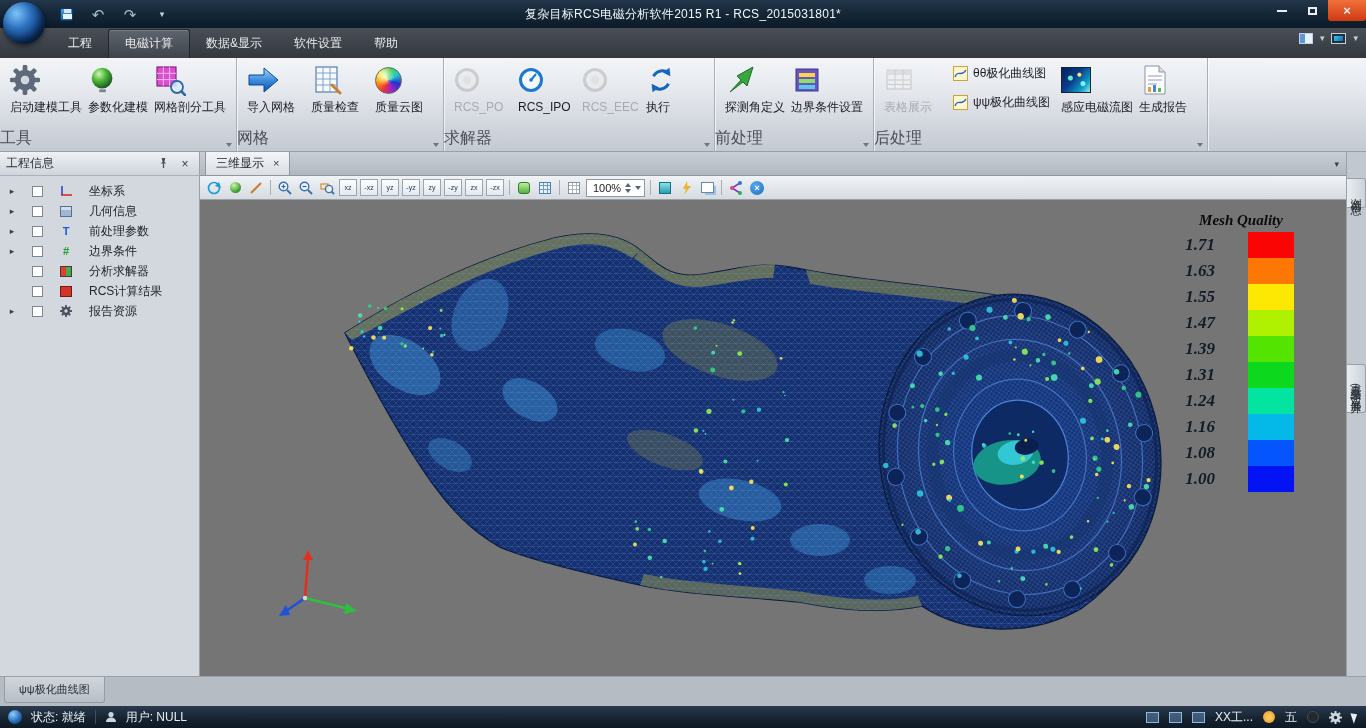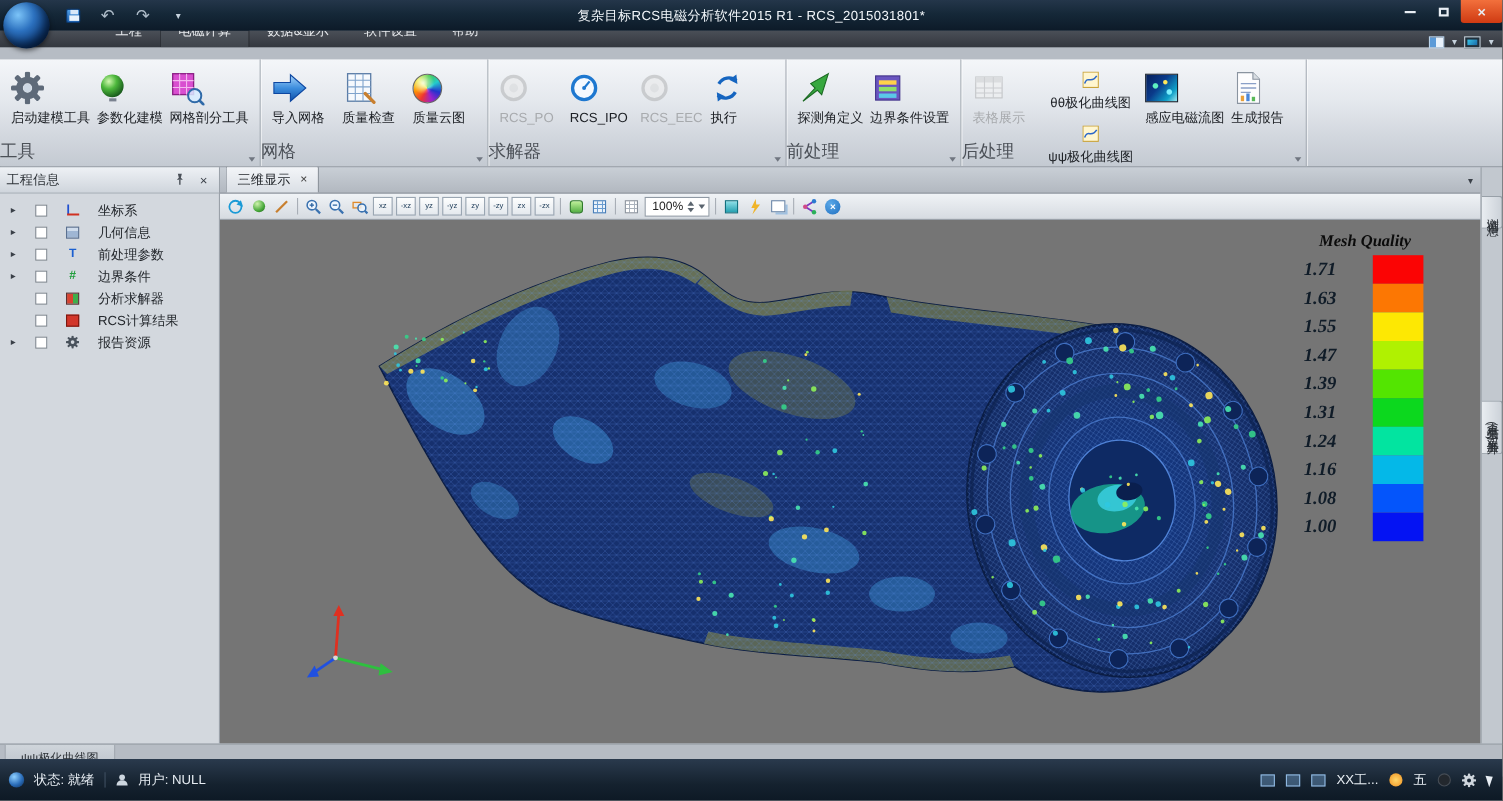--- a/index.html
+++ b/index.html
@@ -21,21 +21,21 @@
   .caret-txt{font-size:9px;color:#c6d2dd;line-height:1;}
   .title-text{position:absolute;left:200px;right:200px;text-align:center;font-size:12px;color:#f2f6fa;letter-spacing:.3px;white-space:nowrap;overflow:hidden;}
   .win-controls{position:absolute;right:0;top:0;height:24px;display:flex;z-index:50;}
   .win-btn{width:31px;height:21px;display:flex;align-items:center;justify-content:center;color:#e8eef4;}
   .glyph-min{width:10px;height:2px;background:#e8eef4;}
   .glyph-max{width:9px;height:8px;border:2px solid #e8eef4;}
   .win-btn.close{width:38px;background:linear-gradient(#f2703c,#cf3a12);border-radius:0 0 3px 3px;font-weight:bold;}
   .x-glyph{font-size:13px;line-height:1;font-weight:bold;}
 
   
-  .menubar{position:absolute;top:28px;left:0;right:0;height:15px;background:linear-gradient(#4a4f57,#33373e);display:flex;align-items:flex-end;padding-left:89px;color:#e8eaed;z-index:20;}
+  .menubar{position:absolute;top:28px;left:0;right:0;height:30px;background:linear-gradient(#4a4f57,#33373e);display:flex;align-items:flex-end;padding-left:52px;color:#e8eaed;z-index:20;}
   .menu-tab{padding:5px 16px 6px;font-size:12px;}
   .menu-tab.active{background:linear-gradient(#5e646d,#3f444b);border:1px solid #23262b;border-bottom:none;border-radius:3px 3px 0 0;box-shadow:inset 0 1px 0 rgba(255,255,255,.18);}
   .menu-right{position:absolute;right:8px;top:5px;display:flex;align-items:center;gap:7px;}
   .mini-layout{width:14px;height:11px;border:1px solid #b9d2ea;background:linear-gradient(90deg,#5a9ad8 45%,#e8f2fc 45%);}
   .mini-monitor{width:15px;height:11px;border:1px solid #c6cfd8;background:#20303c;position:relative;}
   .mini-monitor::after{content:"";position:absolute;inset:2px;background:linear-gradient(130deg,#35c4e8,#1a6aa8);}
 
   
   .ribbon{position:absolute;top:54px;left:0;right:0;height:98px;display:flex;z-index:10;
     background:linear-gradient(#f4f6f9 0%,#e4e8ed 40%,#d2d7de 72%,#c4cad2 100%);border-bottom:1px solid #99a0a8;}
@@ -45,21 +45,21 @@
   .rbtn{display:flex;flex-direction:column;align-items:flex-start;min-width:64px;padding:2px 3px;gap:2px;}
   .ricon{height:38px;display:flex;align-items:center;justify-content:center;}
   .rlabel{font-size:12px;color:#1c1f24;text-align:center;line-height:13px;white-space:nowrap;}
   .rbtn.disabled{opacity:.5;filter:grayscale(.85);}
   .rbtn.disabled .rlabel{color:#70757c;}
   .rainbow{width:27px;height:27px;border-radius:50%;border:1px solid #666;
     background:radial-gradient(circle at 35% 30%,rgba(255,255,255,.8),rgba(255,255,255,0) 42%),conic-gradient(from 210deg,#e33,#f90,#ee3,#4c4,#2cc,#23c,#92c,#e33);}
   .emap-icon{width:30px;height:26px;border:1px solid #1a2430;
     background-image:radial-gradient(circle at 30% 42%,#5ef0c0 0 2px,transparent 3px),radial-gradient(circle at 62% 28%,#ffe75a 0 1.5px,transparent 2.5px),radial-gradient(circle at 75% 65%,#7cf0ff 0 2px,transparent 3px),linear-gradient(130deg,#06205c 0%,#0a3a8a 42%,#0fa0c8 78%,#9fe8f0 100%);}
   .rstack{display:flex;flex-direction:column;justify-content:center;gap:12px;padding:6px 8px 0;}
-  .rsmall{display:flex;align-items:center;gap:5px;font-size:12px;color:#1c1f24;white-space:nowrap;flex-direction:column;}
+  .rsmall{display:flex;align-items:center;gap:5px;font-size:12px;color:#1c1f24;white-space:nowrap;}
 
   
   .project-panel{position:absolute;left:0;top:152px;width:200px;bottom:52px;background:#d3d8de;border-right:1px solid #9aa1a9;display:flex;flex-direction:column;z-index:5;}
   .panel-header{height:24px;background:linear-gradient(#eef1f5,#cfd5dc);border-bottom:1px solid #aab1b9;display:flex;align-items:center;padding:0 6px;font-size:12px;color:#2e3338;gap:6px;}
   .panel-title{flex:1;}
   .panel-hbtn{width:16px;text-align:center;color:#3a4048;font-size:12px;line-height:1;}
   .tree{padding:5px 0;font-size:12px;color:#23272c;}
   .trow{display:flex;align-items:center;height:20px;padding-left:7px;gap:15px;}
   .texp{width:10px;font-size:9px;color:#3a4048;text-align:center;}
   .texp.has::before{content:"\25B8";}
@@ -110,21 +110,21 @@
 
   
   .side-strip{position:absolute;right:0;top:152px;width:20px;bottom:52px;background:#c2c8cf;border-left:1px solid #9aa1a9;z-index:6;}
   .side-tab{position:absolute;left:0;width:19px;background:linear-gradient(90deg,#e9edf1,#ccd2d9);border:1px solid #98a0a8;border-left:none;border-radius:0 3px 3px 0;writing-mode:vertical-rl;font-size:11px;color:#2a2f35;padding:10px 2px;letter-spacing:2px;text-align:center;}
   .side-tab.browse{top:26px;}
   .side-tab.results{top:212px;}
 
   
   .bottom-strip{position:absolute;left:0;right:0;bottom:22px;height:30px;background:#b6bcc4;border-top:1px solid #9aa1a9;display:flex;align-items:flex-start;z-index:7;}
   .messages-tab{margin-left:4px;padding:5px 14px;background:linear-gradient(#cfd5db,#b9bfc7);border:1px solid #959ca4;border-top:none;border-radius:0 0 3px 3px;font-size:11px;color:#2e3338;}
-  .statusbar{position:absolute;left:0;right:0;bottom:0;height:38px;background:linear-gradient(#2a3a4d,#15222f 60%,#0d1925);display:flex;align-items:center;color:#e6ecf2;font-size:12px;padding:0 8px;gap:9px;z-index:8;}
+  .statusbar{position:absolute;left:0;right:0;bottom:0;height:22px;background:linear-gradient(#2a3a4d,#15222f 60%,#0d1925);display:flex;align-items:center;color:#e6ecf2;font-size:12px;padding:0 8px;gap:9px;z-index:8;}
   .sb-globe{width:14px;height:14px;border-radius:50%;background:radial-gradient(circle at 35% 30%,#8fd0ff,#2a6cb8 55%,#0b2c55);}
   .sb-right{margin-left:auto;display:flex;align-items:center;gap:10px;}
   .tray-win{width:13px;height:11px;border:1px solid #8fb8e0;background:rgba(120,170,220,.4);}
   .tray-sun{width:12px;height:12px;border-radius:50%;background:radial-gradient(#ffd76a,#f09020);}
   .tray-paw{width:12px;height:12px;border-radius:50%;background:#23282e;border:1px solid #454c55;}
   .tray-cursor{width:0;height:0;border-left:6px solid #e8eef4;border-top:3px solid transparent;border-bottom:8px solid transparent;transform:rotate(-18deg);}
   .sb-sep{width:1px;height:14px;background:#3e4e60;}
 </style>
 </head>
 <body>

